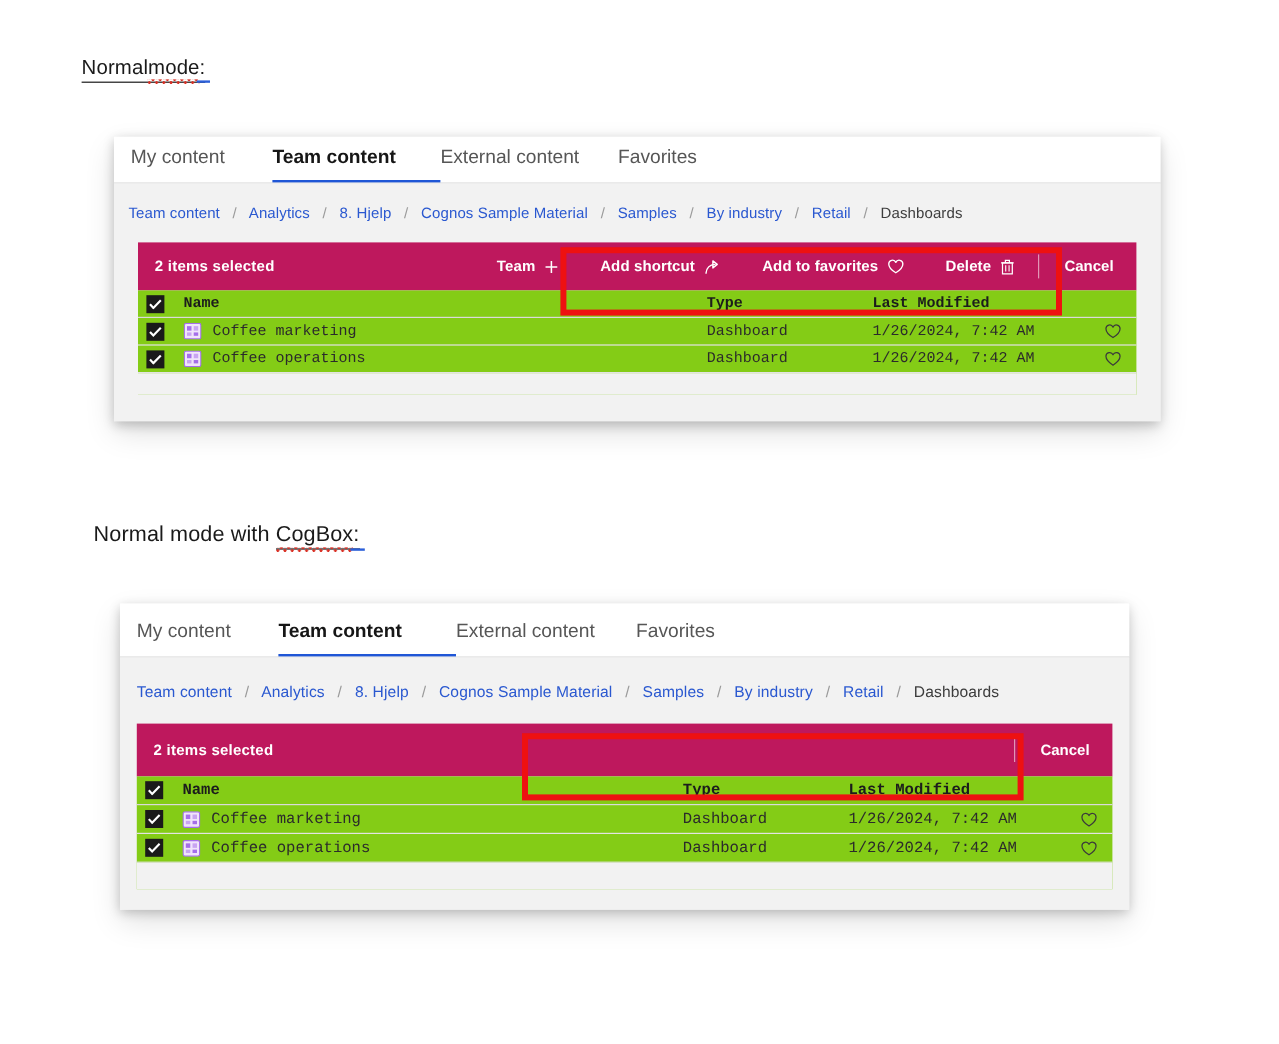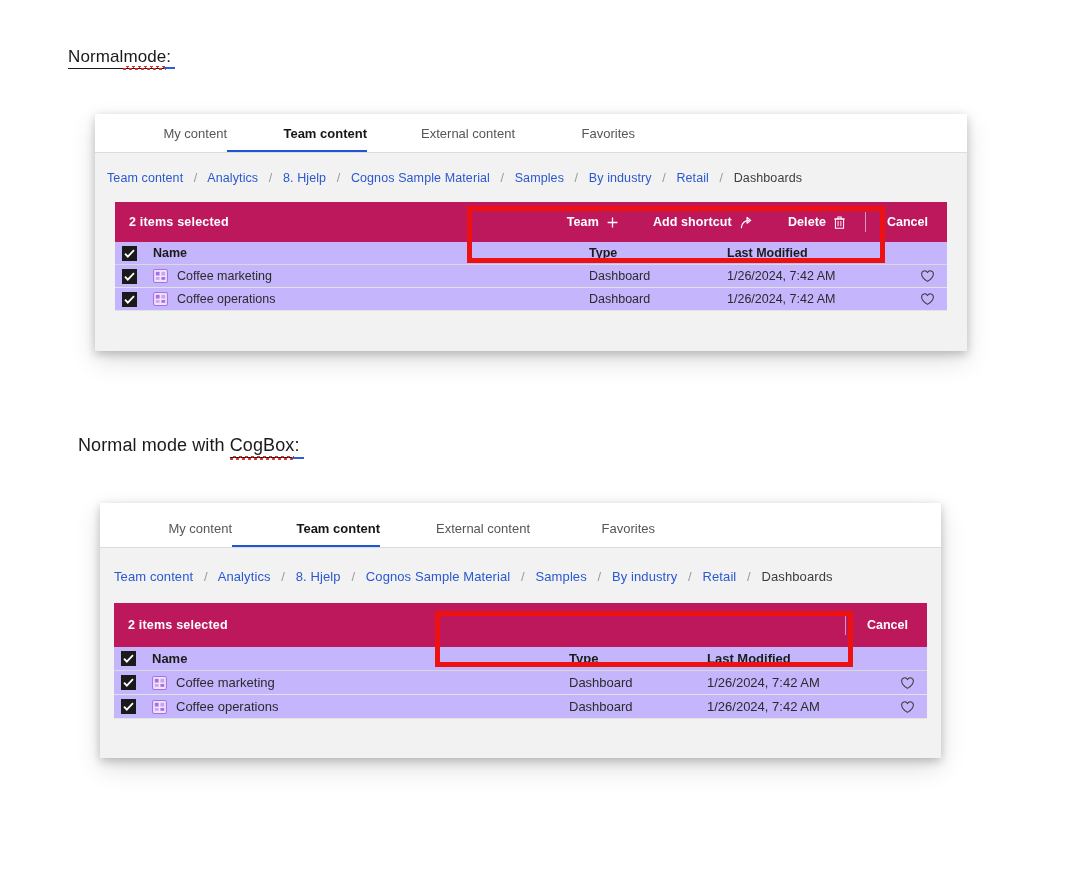--- a/index.html
+++ b/index.html
@@ -76,26 +76,26 @@
     display: flex;
     align-items: flex-end;
     height: 40px;
     background: #ffffff;
     padding-left: 14px;
   }
   #panel-factory .panel-tabs { height: 38px; }
   #panel-normal  .panel-tabs { height: 44px; }
 
   .tab {
-    font-size: 13px;
+    font-size: 16px;
     color: #565656;
     padding: 0 0 9px 0;
     margin-right: 0;
     position: relative;
-    text-align: right;
+    text-align: left;
     border-bottom: 2px solid transparent;
     cursor: pointer;
     white-space: nowrap;
   }
   .tab.active {
     color: #161616;
     font-weight: bold;
     border-bottom-color: #1f56d6;
   }
   .tabs-rule {
@@ -166,21 +166,21 @@
   .ab-cancel {
     font-weight: bold;
     padding: 0 19px;
     cursor: pointer;
     white-space: nowrap;
   }
   .ab-icon { display: inline-flex; align-items: center; }
   .ab-icon svg { display: block; }
 
   
-  .tbl { margin: 0 20px 0 20px; background: #c4b5fd; }
+  .tbl { margin: 0 20px 0 20px; background: #84cc16; font-family: Liberation Mono, monospace; }
   #panel-normal .tbl { margin: 0 14px; }
 
   .tbl-row {
     display: flex;
     align-items: center;
     height: 23px;
     font-size: 12.5px;
     color: #2b2b2b;
     border-bottom: 1px solid #e3e3e3;
   }
@@ -279,20 +279,28 @@
           <div class="ab-btn">
             <span>Add shortcut</span>
             <span class="ab-icon">
               <svg width="15" height="15" viewBox="0 0 16 16">
                 <path d="M2.5 13.5c0.5-5 3.5-7.5 8-7.8" stroke="#fff" stroke-width="1.25" fill="none" stroke-linecap="round"></path>
                 <path d="M8.6 2.6l3.9 3.1-3.9 3.1z" fill="none" stroke="#fff" stroke-width="1.25" stroke-linejoin="round"></path>
               </svg>
             </span>
           </div>
 
+          <div class="ab-btn">
+            <span>Add to favorites</span>
+            <span class="ab-icon">
+              <svg width="15" height="14" viewBox="0 0 16 15">
+                <path d="M8 13.2S1.7 9.3 1.7 5.3A3.3 3.3 0 0 1 8 3.9a3.3 3.3 0 0 1 6.3 1.4c0 4-6.3 7.9-6.3 7.9z" fill="none" stroke="#fff" stroke-width="1.2" stroke-linejoin="round"></path>
+              </svg>
+            </span>
+          </div>
 
           <div class="ab-btn">
             <span>Delete</span>
             <span class="ab-icon">
               <svg width="13" height="15" viewBox="0 0 14 16">
                 <path d="M2.6 4.2h8.8v10H2.6z" fill="none" stroke="#fff" stroke-width="1.1"></path>
                 <path d="M1.3 4.2h11.4M5.2 2.1h3.6v2.1H5.2z" fill="none" stroke="#fff" stroke-width="1.1"></path>
                 <path d="M5.5 6.4v5.6M8.5 6.4v5.6" stroke="#fff" stroke-width="1"></path>
               </svg>
             </span>

